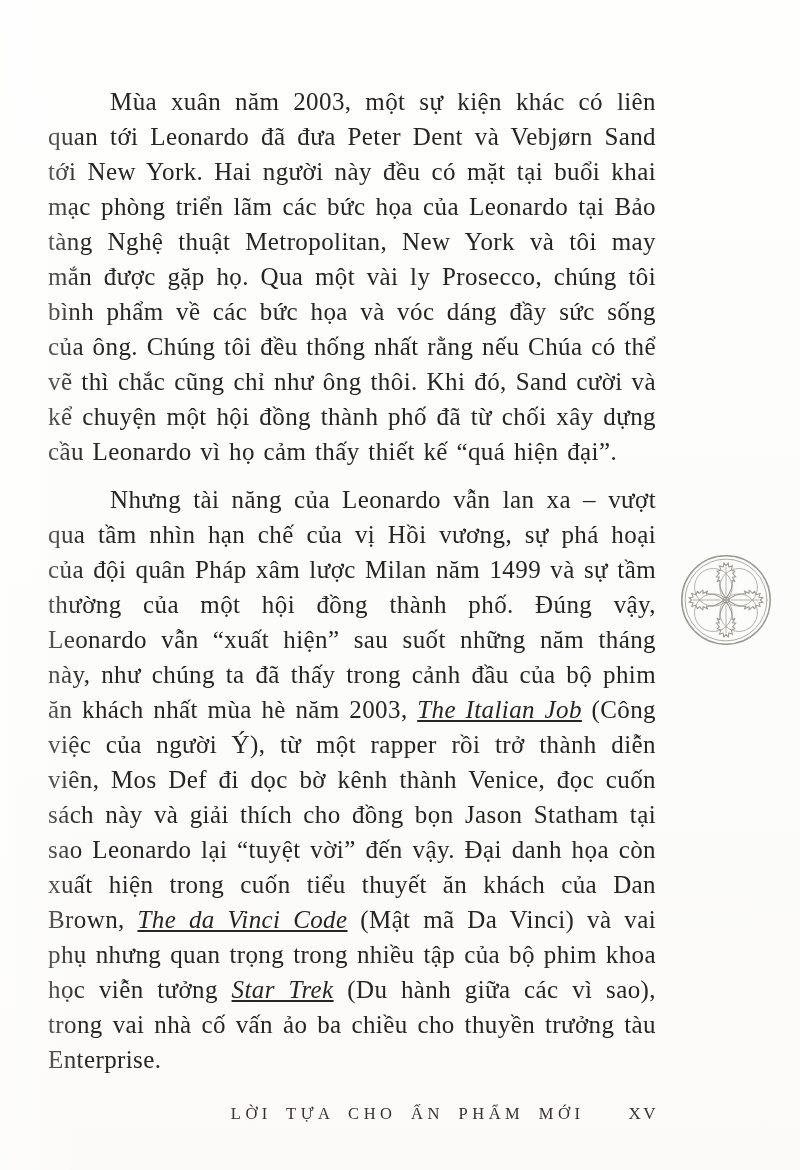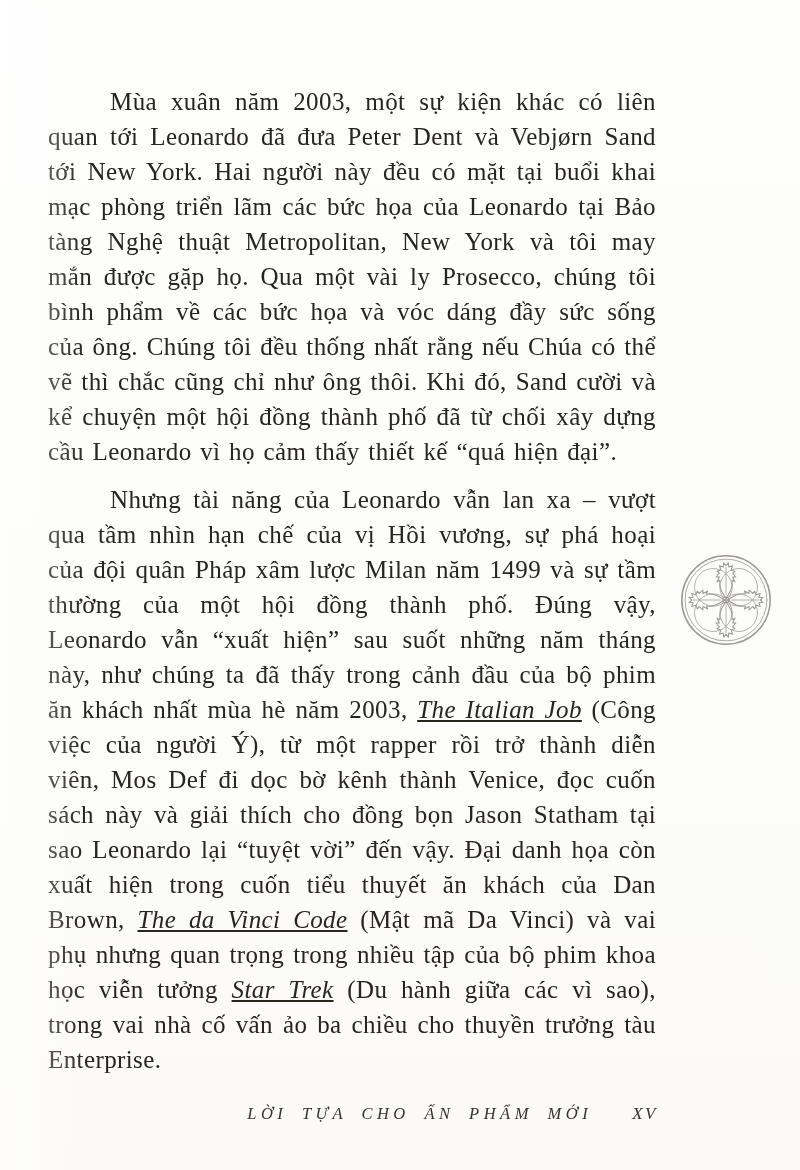--- a/index.html
+++ b/index.html
@@ -54,34 +54,32 @@
     width: 94px;
     height: 94px;
     opacity: 0.88;
   }
   .footer {
     position: absolute;
     top: 1104px;
     right: 142px;
     display: flex;
     align-items: baseline;
-    gap: 27px;
+    gap: 44px;
     color: #36332c;
-    font-style: italic;
   }
   .running-title {
     font-size: 16.5px;
     letter-spacing: 4.5px;
     word-spacing: 6px;
     white-space: nowrap;
   }
   .page-number {
     font-size: 17px;
     letter-spacing: 2.5px;
-    margin-left: 13px;
   }
 </style>
 </head>
 <body>
 
 <div class="page">
 
   <div class="text-block">
     <p class="para"><span>Mùa xuân năm 2003, một sự kiện khác có liên quan tới Leonardo đã đưa Peter Dent và Vebjørn Sand tới New York. Hai người này đều có mặt tại buổi khai mạc phòng triển lãm các bức họa của Leonardo tại Bảo tàng Nghệ thuật Metropolitan, New York và tôi may mắn được gặp họ. Qua một vài ly Prosecco, chúng tôi bình phẩm về các bức họa và vóc dáng đầy sức sống của ông. Chúng tôi đều thống nhất rằng nếu Chúa có thể vẽ thì chắc cũng chỉ như ông thôi. Khi đó, Sand cười và kể chuyện một hội đồng thành phố đã từ chối xây dựng cầu Leonardo vì họ cảm thấy thiết kế “quá hiện đại”.</span></p>
     <p class="para"><span>Nhưng tài năng của Leonardo vẫn lan xa – vượt qua tầm nhìn hạn chế của vị Hồi vương, sự phá hoại của đội quân Pháp xâm lược Milan năm 1499 và sự tầm thường của một hội đồng thành phố. Đúng vậy, Leonardo vẫn “xuất hiện” sau suốt những năm tháng này, như chúng ta đã thấy trong cảnh đầu của bộ phim ăn khách nhất mùa hè năm 2003, </span><i>The Italian Job</i><span> (Công việc của người Ý), từ một rapper rồi trở thành diễn viên, Mos Def đi dọc bờ kênh thành Venice, đọc cuốn sách này và giải thích cho đồng bọn Jason Statham tại sao Leonardo lại “tuyệt vời” đến vậy. Đại danh họa còn xuất hiện trong cuốn tiểu thuyết ăn khách của Dan Brown, </span><i>The da Vinci Code</i><span> (Mật mã Da Vinci) và vai phụ nhưng quan trọng trong nhiều tập của bộ phim khoa học viễn tưởng </span><i>Star Trek</i><span> (Du hành giữa các vì sao), trong vai nhà cố vấn ảo ba chiều cho thuyền trưởng tàu Enterprise.</span></p>

